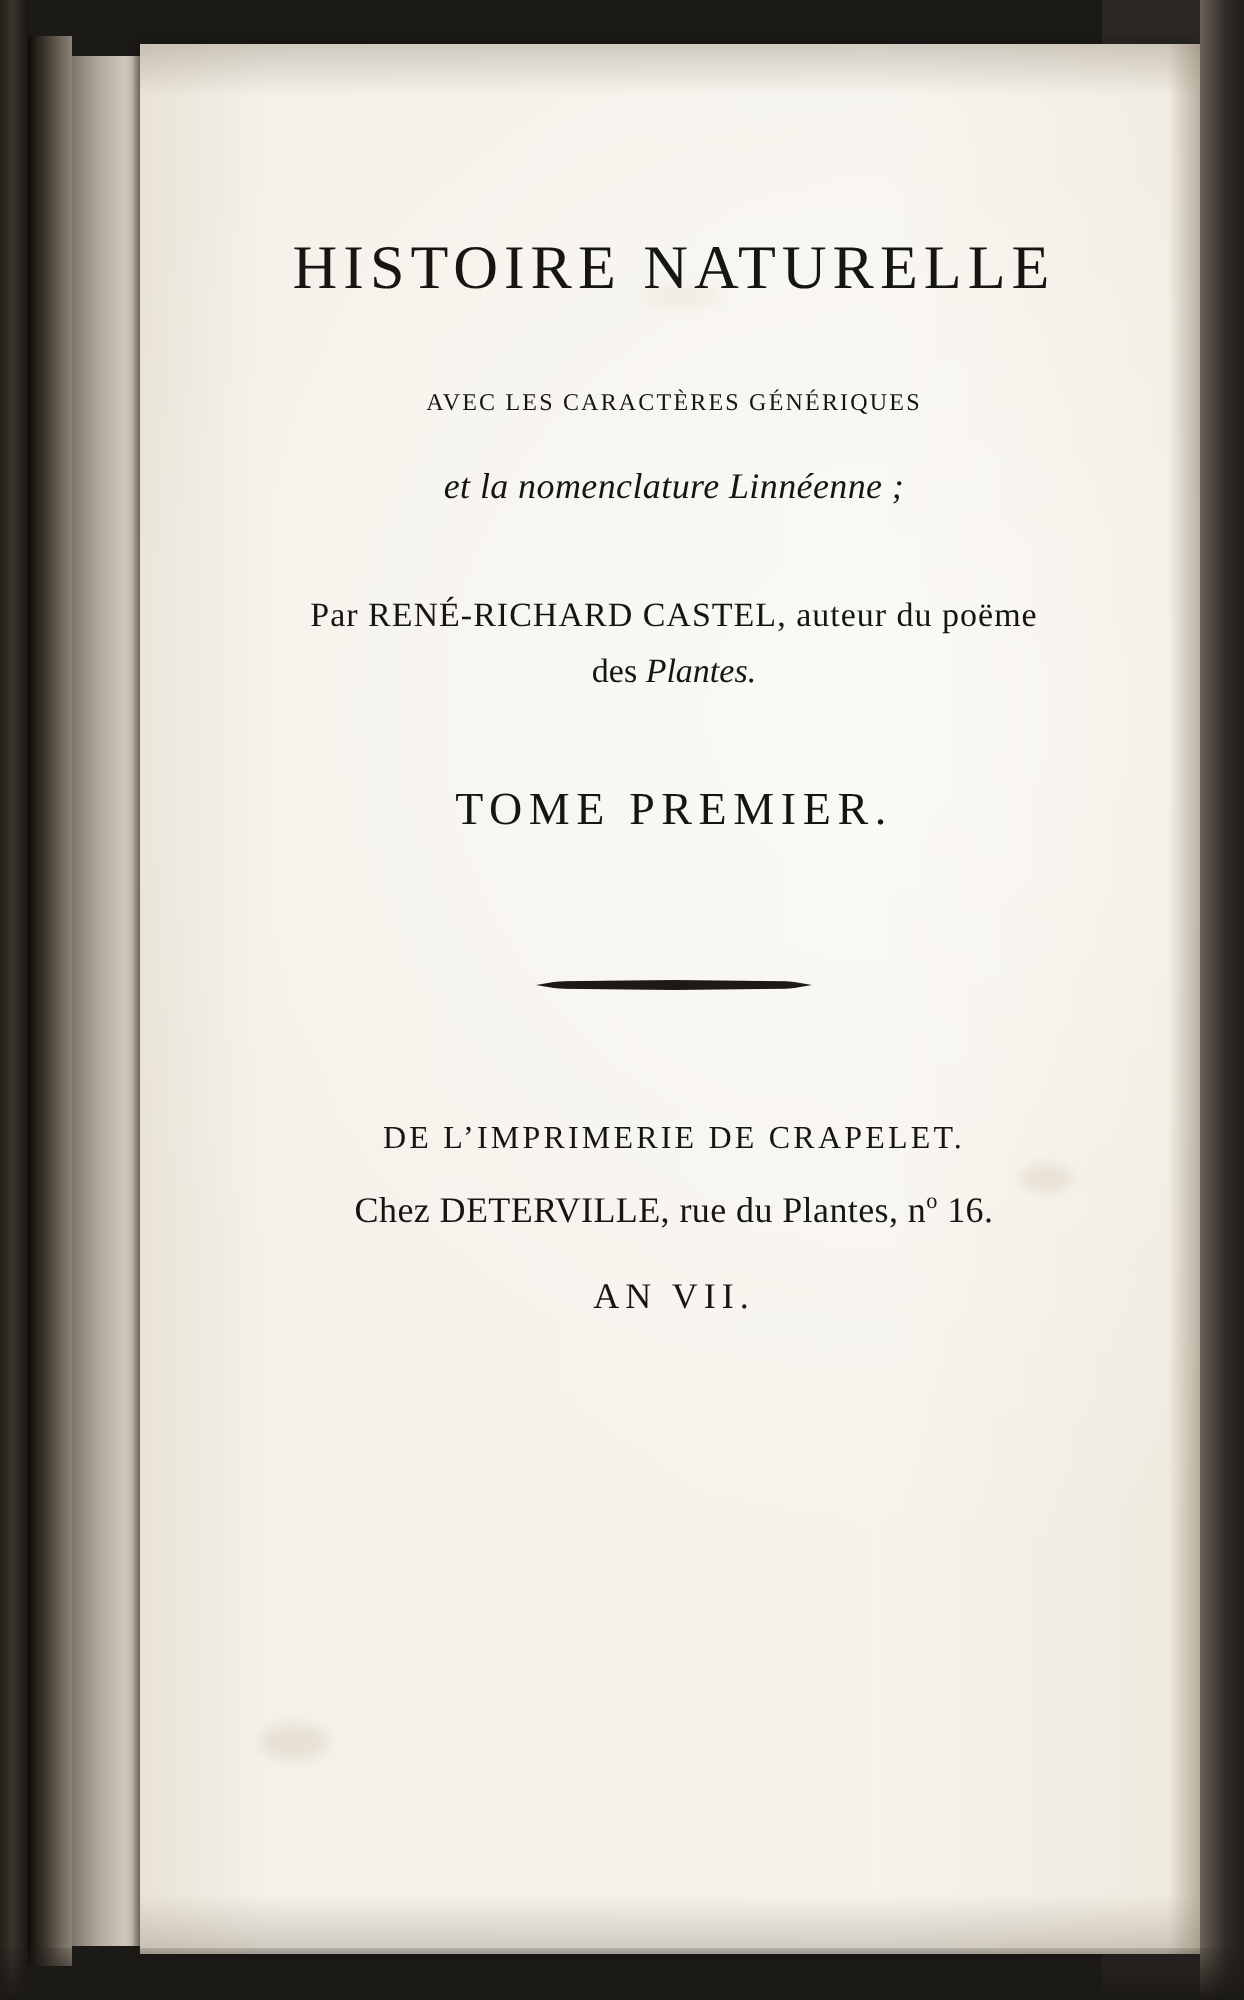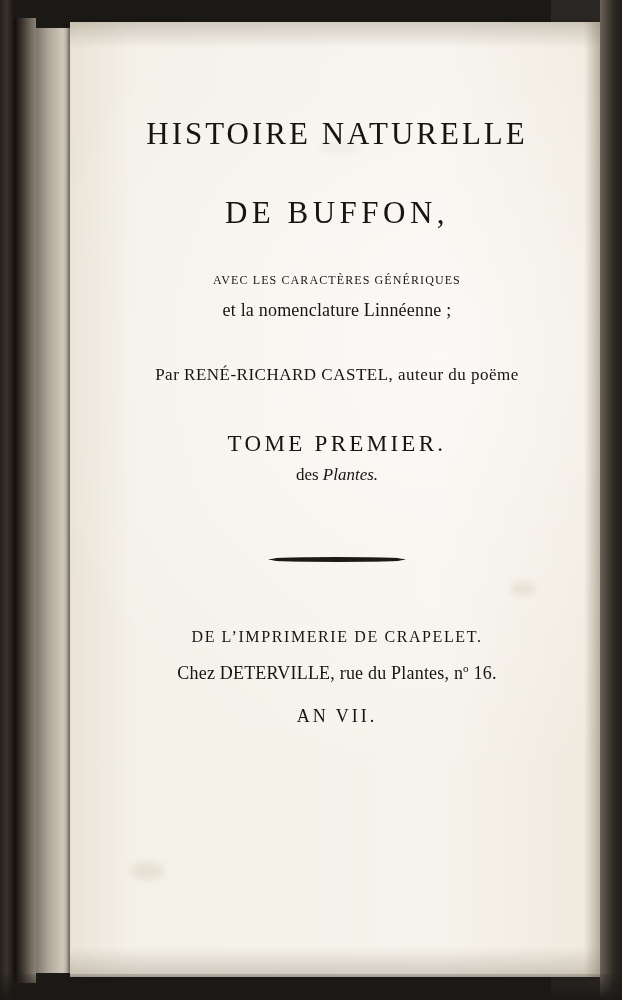--- a/index.html
+++ b/index.html
@@ -136,22 +136,23 @@
     letter-spacing: 0.2px;
     margin-top: 11px;
   }
   .caps-a {
     font-size: 12px;
     letter-spacing: 1.1px;
     margin-top: 42px;
   }
   .sub-c {
     font-size: 18px;
-    margin-top: 12px;
-    letter-spacing: 0.2px;
+    margin-top: 24px;
+    letter-spacing: 0.2px;
+    font-style: italic;
   }
   .author {
     font-size: 17px;
     letter-spacing: 0.5px;
     margin-top: 44px;
   }
   .author-2 {
     font-size: 17px;
     margin-top: 8px;
   }
@@ -208,36 +209,35 @@
     <div class="page-bottom-shadow"></div>
     <div class="foxing-1"></div>
     <div class="foxing-2"></div>
     <div class="foxing-3"></div>
     <div class="leaf-edge-right"></div>
 
     <div class="text-block">
 
       <p class="line main-title">HISTOIRE NATURELLE</p>
 
-      <p class="line main-title-2">DE BUFFON,</p>
 
 
 
       <p class="line caps-a">AVEC LES CARACTÈRES GÉNÉRIQUES</p>
 
       <p class="line sub-c">et la nomenclature Linnéenne ;</p>
 
       <p class="line author">Par RENÉ-RICHARD CASTEL, auteur du poëme</p>
-
-      <p class="line tome">TOME PREMIER.</p>
 
       <p class="line author-2">
         <span>des </span><span class="italic">Plantes.</span>
       </p>
 
+      <p class="line tome">TOME PREMIER.</p>
+
       <div class="rule"></div>
 
       <p class="line imprint">DE L’IMPRIMERIE DE CRAPELET.</p>
 
 
       <p class="line publisher">
         <span>Chez DETERVILLE, rue du Plantes, n</span><sup>o</sup><span> 16.</span>
       </p>
 
       <p class="line year">AN VII.</p>

